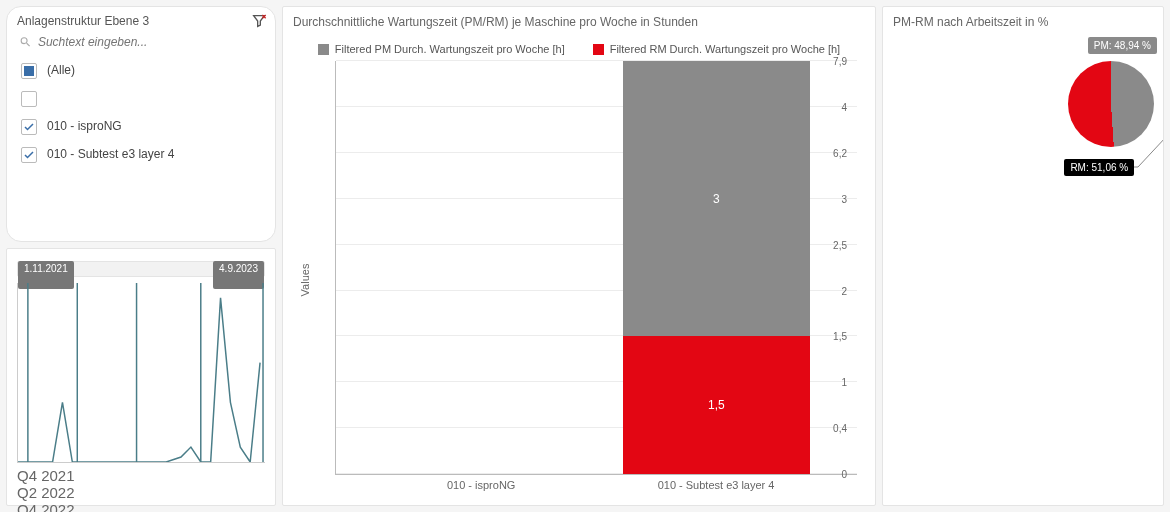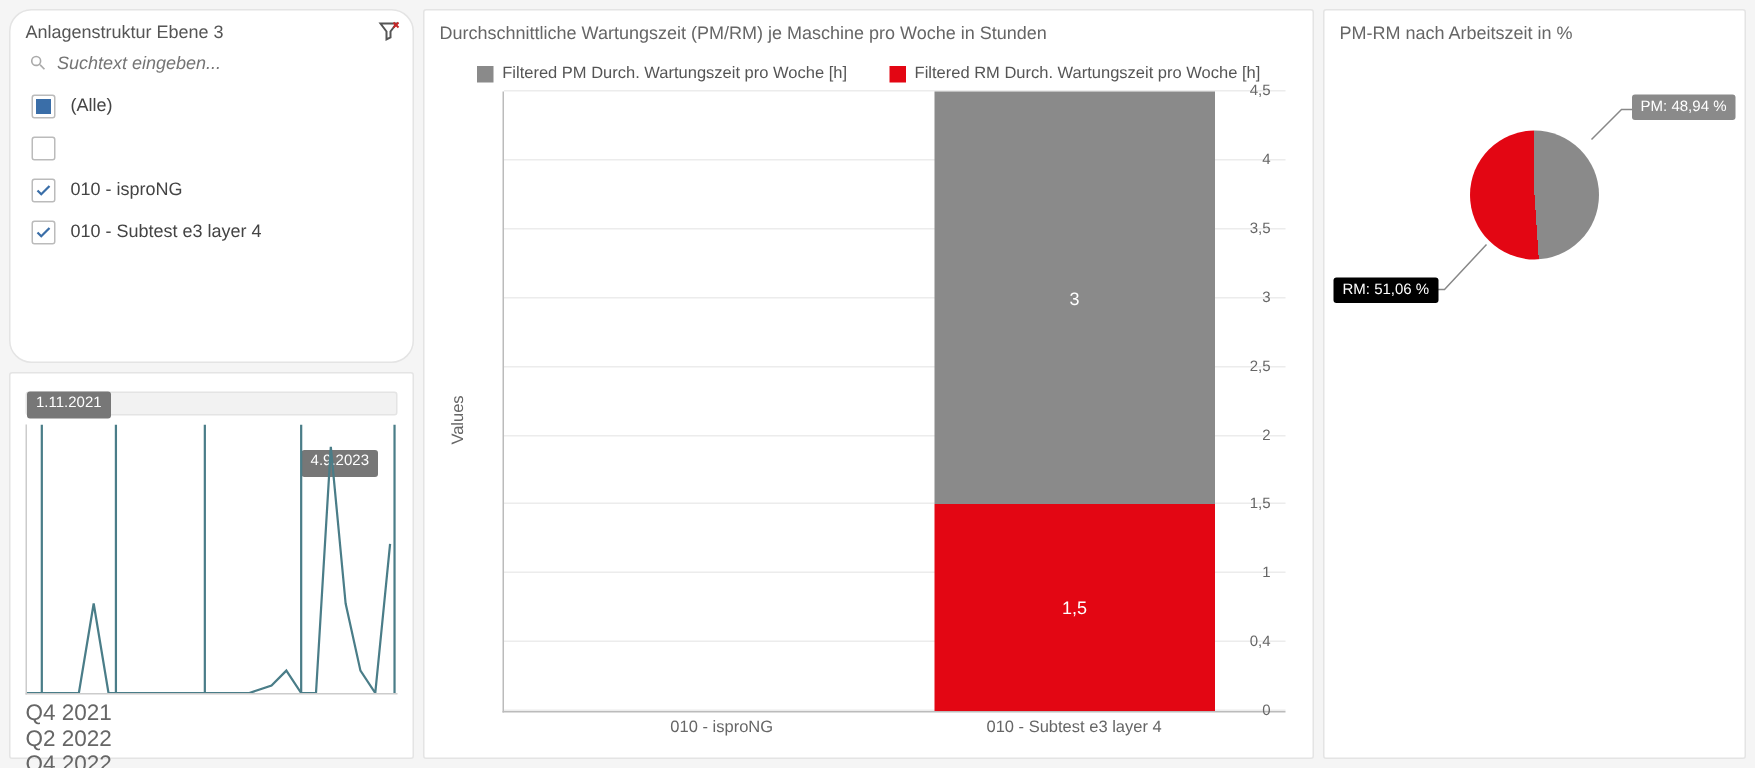--- a/index.html
+++ b/index.html
@@ -52,24 +52,24 @@
   }
   .chk.filled { background:#fff; }
   .chk .inner-square { width:10px;height:10px;background:#3a6ea8;}
   .chk.check svg { width:12px;height:12px; stroke:#3a6ea8; stroke-width:3; fill:none;}
   
   #time-panel { grid-column:1; grid-row:2; padding:6px 8px 4px;}
   #time-panel .slider-bar {
     position:relative; height:16px; margin:6px 2px 2px;
     background:#f2f2f2;border:1px solid #e4e4e4;border-radius:2px;
   }
-  .handle { position:absolute; top:-1px; height:18px; background:#777;color:#fff;font-size:10px;
+  .handle { position:absolute; top:-1px; height:28px; background:#777;color:#fff;font-size:10px;
     padding:2px 6px;border-radius:2px; white-space:nowrap;}
   .handle.left { left:0; }
-  .handle.right { right:12px;margin-top:39px; }
+  .handle.right { right:0; }
   .spark-area {
     position:relative; border-left:1px solid #ccc;border-bottom:1px solid #ccc;
     height:180px; margin:6px 2px 0;
   }
   .spark-area svg { width:100%; height:100%; }
   .spark-area svg polyline { fill:none; stroke:#4a7d88; stroke-width:1.5;}
   .spark-area svg line.bar { stroke:#4a7d88; stroke-width:1.5;}
   .spark-xaxis { display:flex; justify-content:flex-start; font-size:15px;color:#666;padding:4px 2px 0;flex-direction:column;}
   
   #bar-panel { grid-column:2; grid-row:1 / span 2; display:flex;flex-direction:column;}
@@ -90,21 +90,21 @@
   .bar-slot { position:absolute; bottom:0; width:36%; }
   .bar-slot.slot1 { left:55%; }
   .seg { width:100%; position:absolute; }
   .seg.red { background:#e30613; bottom:0;}
   .seg.gray { background:#8a8a8a; }
   .seg .val { position:absolute; left:0; right:0; text-align:center;
     color:#fff; font-size:12px; top:50%; transform:translateY(-50%);}
   .x-labels { position:absolute; left:0; right:0; bottom:0; height:20px;}
   .x-label { position:absolute; font-size:11px;color:#666; transform:translateX(-50%);}
   
-  #pie-panel { grid-column:3; grid-row:1 / span 2; display:flex;flex-direction:column;}
+  #pie-panel { grid-column:3; grid-row:1 / span 2; display:flex;flex-direction:row;}
   .pie-title { text-align:center; font-size:14px;color:#666; margin-top:150px;}
   .pie-area { position:relative; flex:1;}
   .pie { position:absolute; width:86px;height:86px;border-radius:50%;
     left:50%; top:54px; transform:translateX(-50%);
     background:conic-gradient(#8a8a8a 0deg 176.2deg, #e30613 176.2deg 360deg);
   }
   .leader { position:absolute; stroke:#888; stroke-width:1; fill:none;}
   .tag { position:absolute; font-size:10px;color:#fff; padding:3px 6px;border-radius:2px; white-space:nowrap;}
   .tag.pm { background:#8a8a8a;}
   .tag.rm { background:#000000;}
@@ -209,23 +209,23 @@
         <div class="grid-line" style="bottom:88.8%"></div>
         <div class="grid-line" style="bottom:99.9%"></div>
 
         <div class="y-tick" style="bottom:0%">0</div>
         <div class="y-tick" style="bottom:11.1%">0,4</div>
         <div class="y-tick" style="bottom:22.2%">1</div>
         <div class="y-tick" style="bottom:33.3%">1,5</div>
         <div class="y-tick" style="bottom:44.4%">2</div>
         <div class="y-tick" style="bottom:55.5%">2,5</div>
         <div class="y-tick" style="bottom:66.6%">3</div>
-        <div class="y-tick" style="bottom:77.7%">3,5</div>
+        <div class="y-tick" style="bottom:77.7%">6,2</div>
         <div class="y-tick" style="bottom:88.8%">4</div>
-        <div class="y-tick" style="bottom:99.9%">4,5</div>
+        <div class="y-tick" style="bottom:99.9%">7,9</div>
 
         <div class="bar-slot slot1" style="height:100%;">
           <div class="seg red" style="height:33.3%;">
             <div class="val">1,5</div>
           </div>
           <div class="seg gray" style="bottom:33.3%;height:66.6%;">
             <div class="val">3</div>
           </div>
         </div>
       </div>

